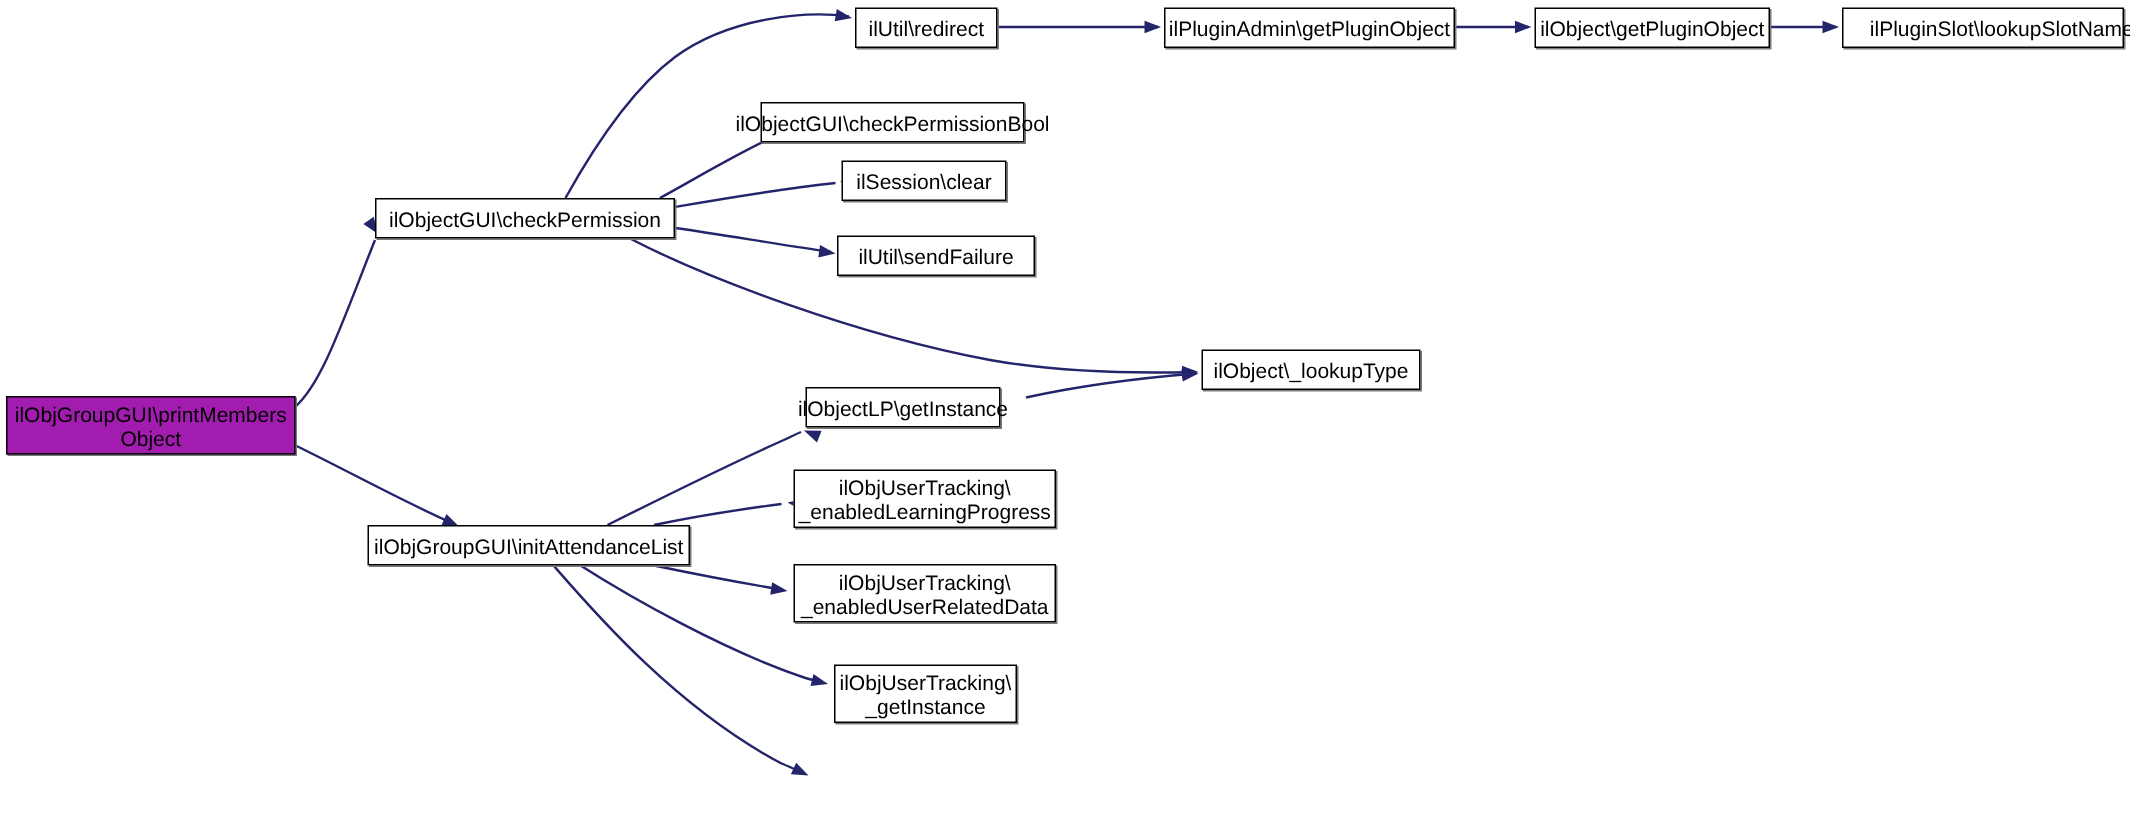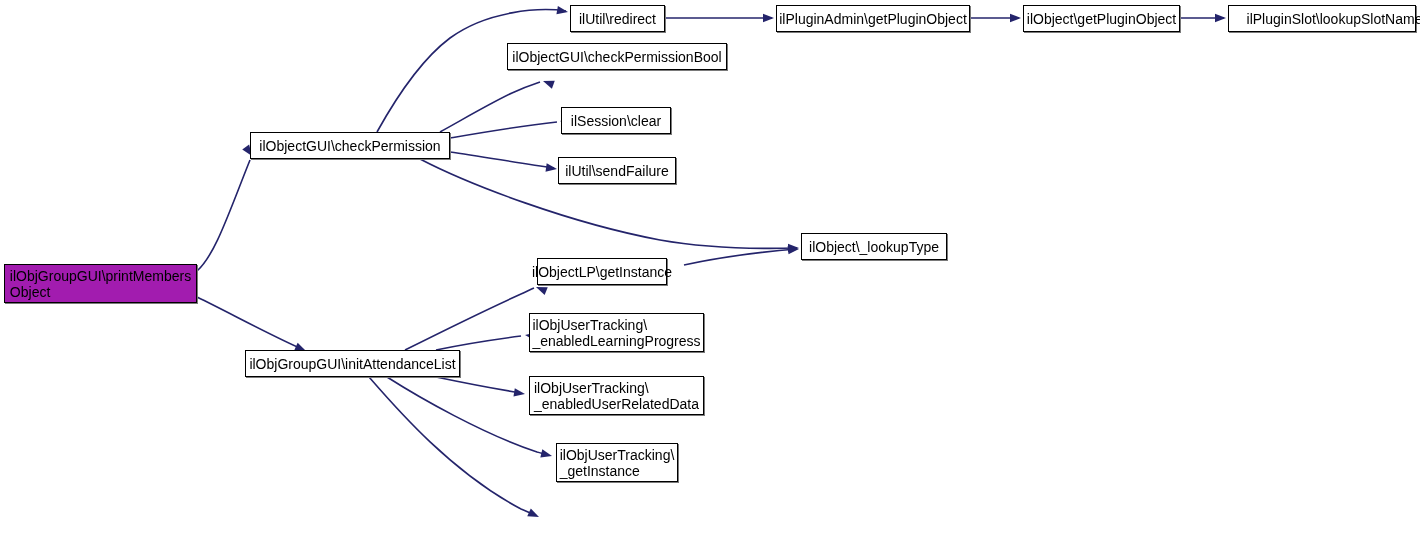--- a/index.html
+++ b/index.html
@@ -26,20 +26,21 @@
     height: 553px;
   }
   .node-box {
     position: absolute;
     box-sizing: border-box;
     border: 1px solid #000000;
     background: #ffffff;
     display: flex;
     align-items: center;
     justify-content: center;
+    text-align: center;
     font-family: "Liberation Sans", sans-serif;
     font-size: 14px;
     line-height: 16px;
     color: #000000;
     white-space: pre;
     box-shadow: 1px 1px 0 0 #7a7a7a;
     cursor: pointer;
   }
   .node-box.highlight {
     background: #a21caf;
@@ -86,23 +87,23 @@
       <path d="M970,18 L1019,18" fill="none" stroke="#24246b" stroke-width="1.6"></path>
       <polygon points="0,0 -11,-4.2 -11,4.2" fill="#24246b" transform="translate(1021,18) rotate(0)"></polygon>
       <path d="M1180,18 L1224,18" fill="none" stroke="#24246b" stroke-width="1.6"></path>
       <polygon points="0,0 -11,-4.2 -11,4.2" fill="#24246b" transform="translate(1226,18) rotate(0)"></polygon>
     </svg>
 <div class="node-box highlight" style="left: 4px; top: 264px; width: 193px; height: 39px;"><span class="node-label">ilObjGroupGUI\printMembers
 Object</span></div>
     <div class="node-box" style="left: 250px; top: 132px; width: 200px; height: 27px;"><span class="node-label">ilObjectGUI\checkPermission</span></div>
     <div class="node-box" style="left: 245px; top: 350px; width: 215px; height: 27px;"><span class="node-label">ilObjGroupGUI\initAttendanceList</span></div>
     <div class="node-box" style="left: 570px; top: 5px; width: 95px; height: 27px;"><span class="node-label">ilUtil\redirect</span></div>
-    <div class="node-box" style="left: 507px; top: 43px; width: 220px; height: 27px;"><span class="node-label">ilObjectGUI\checkPermissionBool</span></div>
+    <div class="node-box" style="left: 507px; top: 68px; width: 176px; height: 27px;"><span class="node-label">ilObjectGUI\checkPermissionBool</span></div>
     <div class="node-box" style="left: 561px; top: 107px; width: 110px; height: 27px;"><span class="node-label">ilSession\clear</span></div>
-    <div class="node-box" style="left: 558px; top: 157px; width: 118px; height: 27px;"><span class="node-label">ilUtil\sendFailure</span></div>
+    <div class="node-box" style="left: 558px; top: 157px; width: 132px; height: 27px;"><span class="node-label">ilUtil\sendFailure</span></div>
     <div class="node-box" style="left: 801px; top: 233px; width: 146px; height: 27px;"><span class="node-label">ilObject\_lookupType</span></div>
     <div class="node-box" style="left: 537px; top: 258px; width: 130px; height: 27px;"><span class="node-label">ilObjectLP\getInstance</span></div>
     <div class="node-box" style="left: 529px; top: 313px; width: 175px; height: 39px;"><span class="node-label">ilObjUserTracking\
 _enabledLearningProgress</span></div>
     <div class="node-box" style="left: 529px; top: 376px; width: 175px; height: 39px;"><span class="node-label">ilObjUserTracking\
 _enabledUserRelatedData</span></div>
     <div class="node-box" style="left: 556px; top: 443px; width: 122px; height: 39px;"><span class="node-label">ilObjUserTracking\
 _getInstance</span></div>
     <div class="node-box" style="left: 776px; top: 5px; width: 194px; height: 27px;"><span class="node-label">ilPluginAdmin\getPluginObject</span></div>
     <div class="node-box" style="left: 1023px; top: 5px; width: 157px; height: 27px;"><span class="node-label">ilObject\getPluginObject</span></div>

